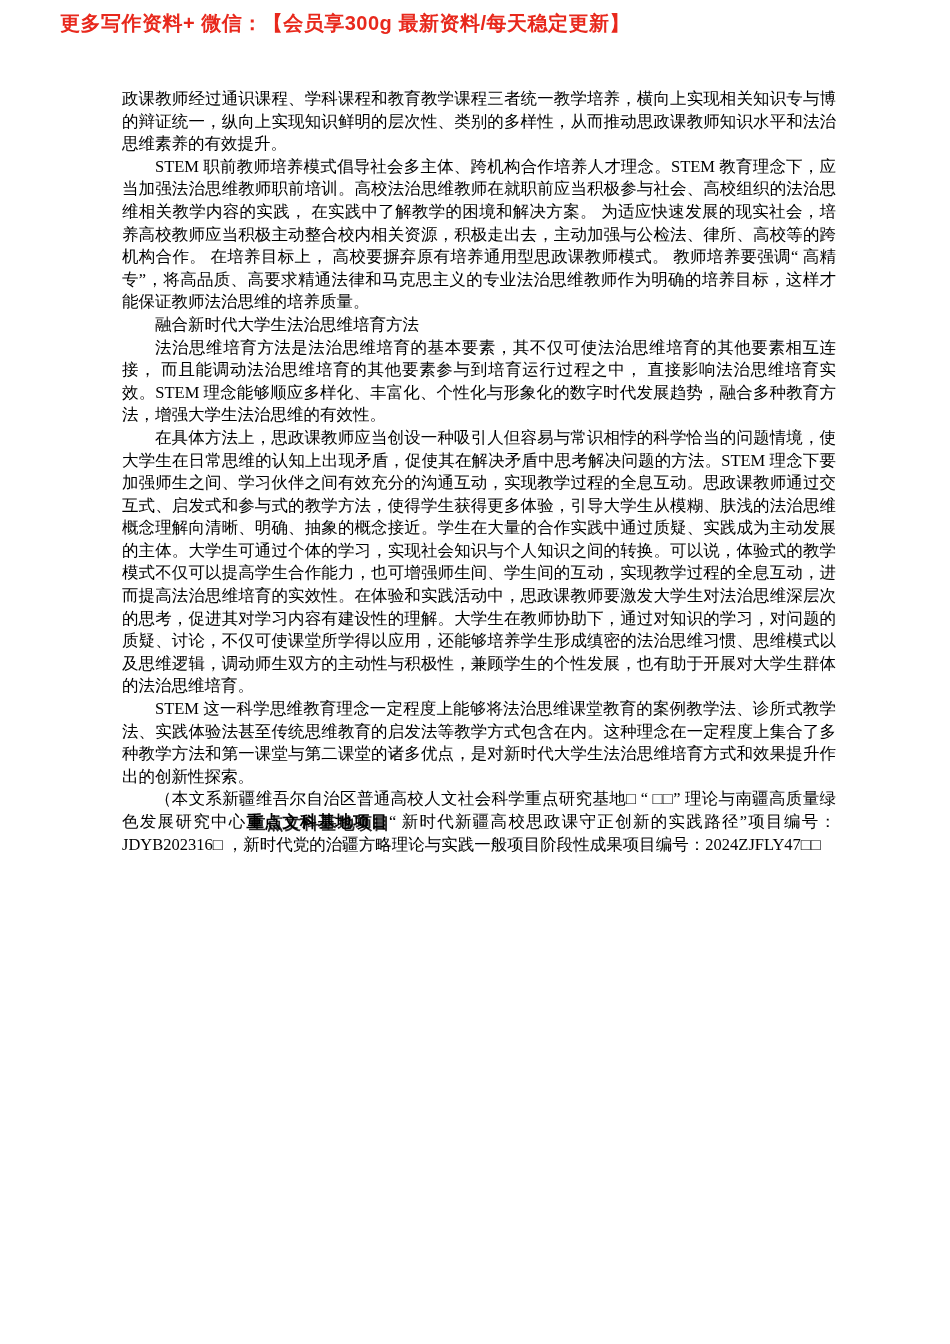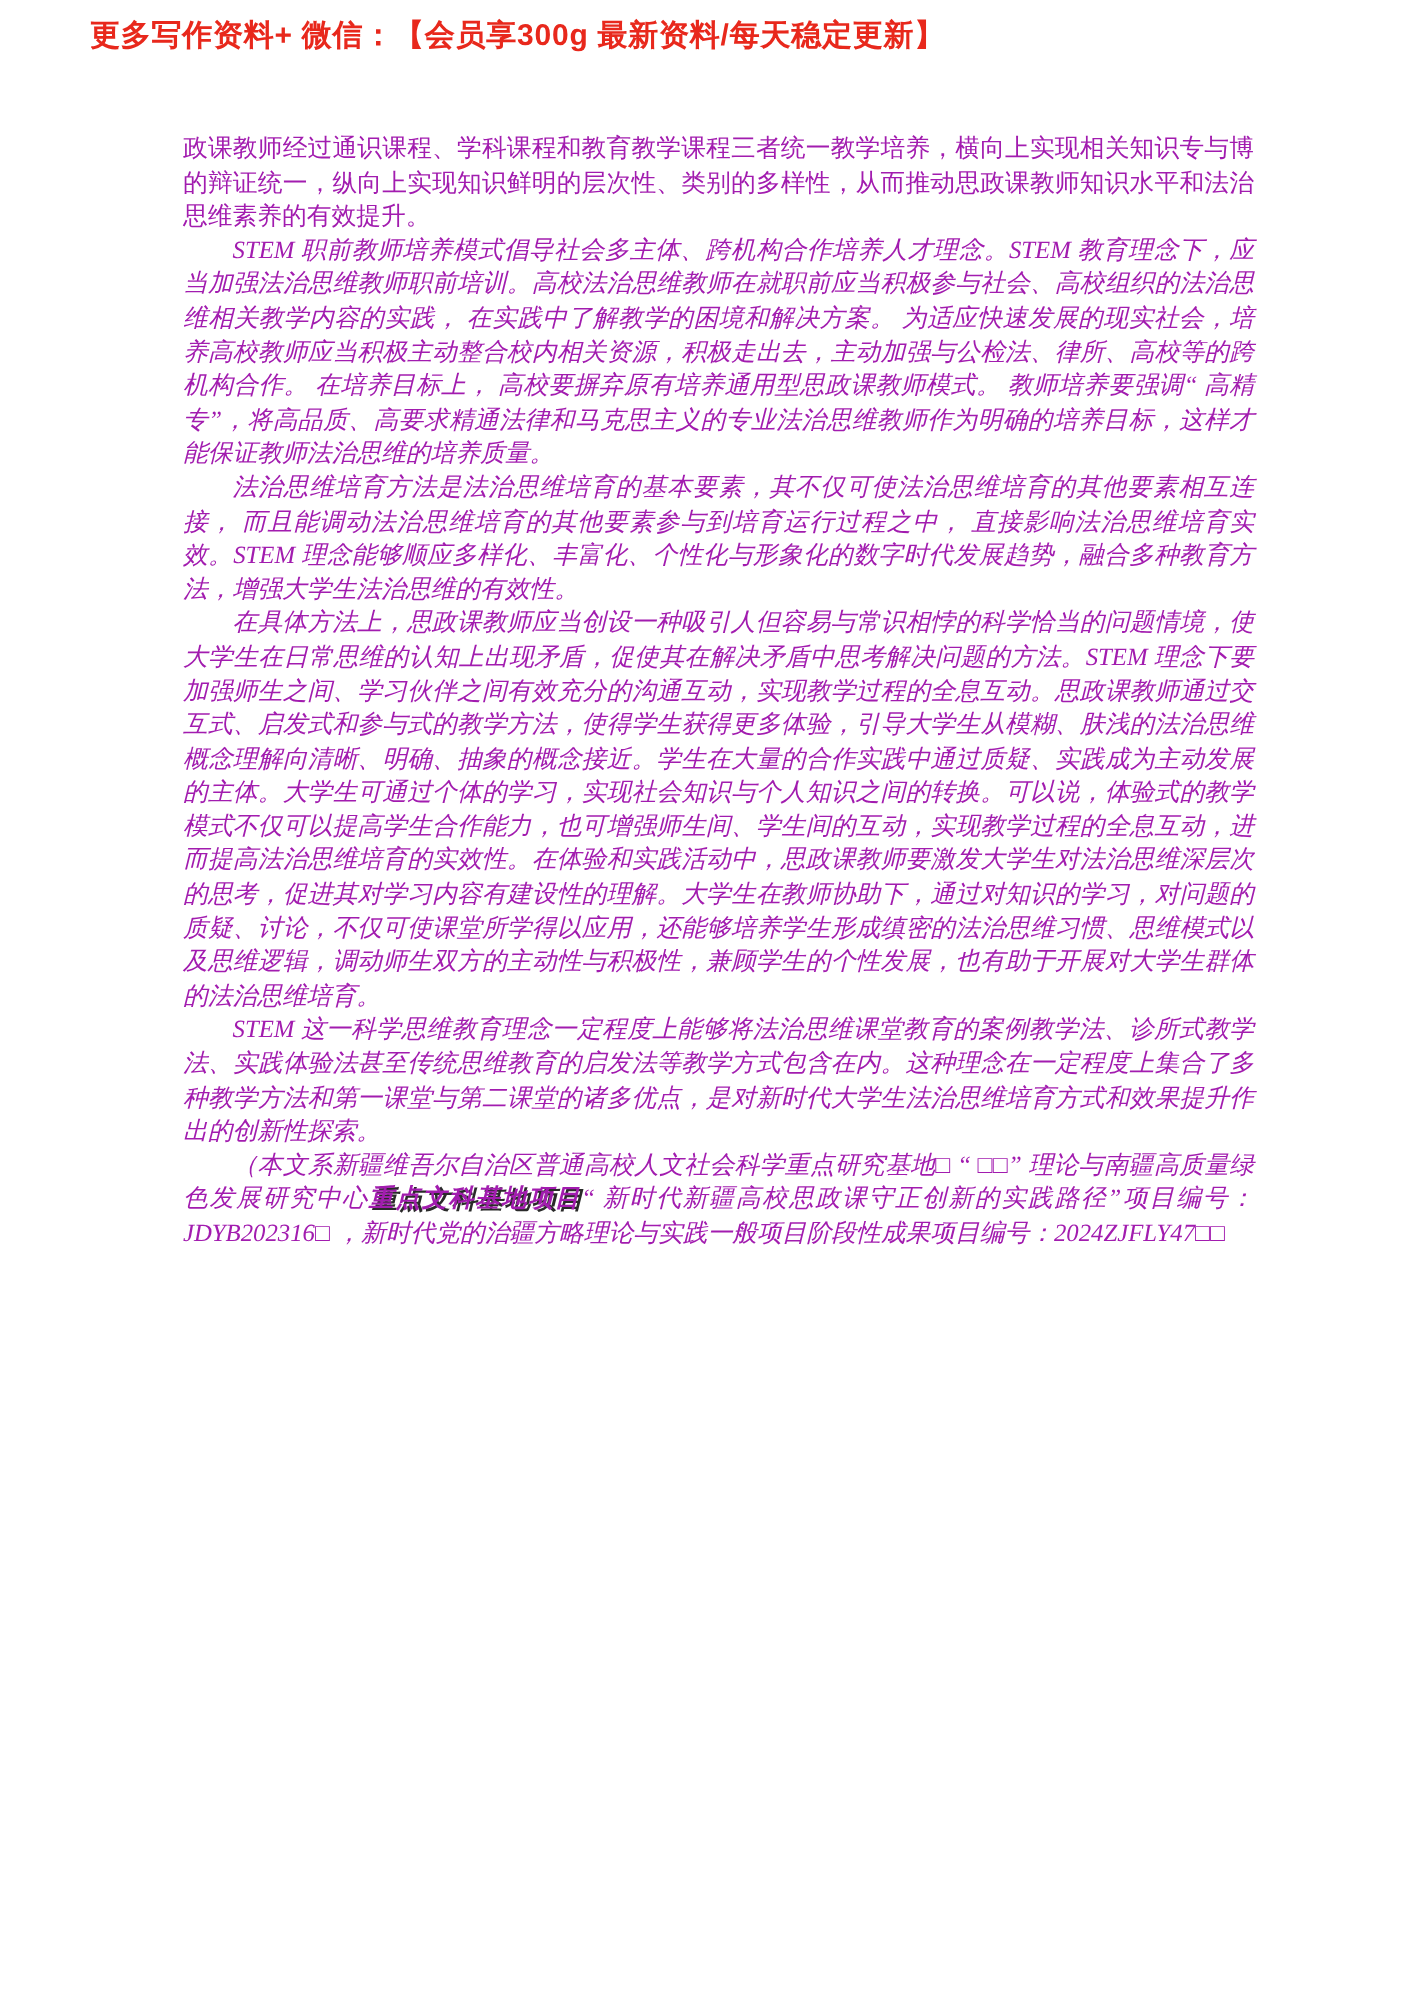--- a/index.html
+++ b/index.html
@@ -24,24 +24,24 @@
     white-space: nowrap;
   }
   .doc-body {
     position: absolute;
     left: 122px;
     top: 88px;
     width: 714px;
     font-size: 16.5px;
     line-height: 22.6px;
     text-align: justify;
-    color: #a21caf;
+    color: #000000;
   }
   .doc-body p { margin: 0; }
-  .doc-body p.indent { text-indent: 2em; font-style: italic; }
+  .doc-body p.indent { text-indent: 2em; }
   .overprint {
     font-weight: 700;
     text-shadow: 2.5px 1.5px 0 #2a2a2a;
   }
   .page-num {
     position: absolute;
     left: 712px;
     top: 1125px;
     font-size: 13px;
     color: #6d28d9;
@@ -79,20 +79,21 @@
 </head>
 <body>
 
 <div class="page">
 
   <div class="promo">更多写作资料+ 微信：【会员享300g 最新资料/每天稳定更新】</div>
 
   <div class="doc-body">
     <p>政课教师经过通识课程、学科课程和教育教学课程三者统一教学培养，横向上实现相关知识专与博的辩证统一，纵向上实现知识鲜明的层次性、类别的多样性，从而推动思政课教师知识水平和法治思维素养的有效提升。</p>
     <p class="indent">STEM 职前教师培养模式倡导社会多主体、跨机构合作培养人才理念。STEM 教育理念下，应当加强法治思维教师职前培训。高校法治思维教师在就职前应当积极参与社会、高校组织的法治思维相关教学内容的实践， 在实践中了解教学的困境和解决方案。 为适应快速发展的现实社会，培养高校教师应当积极主动整合校内相关资源，积极走出去，主动加强与公检法、律所、高校等的跨机构合作。 在培养目标上， 高校要摒弃原有培养通用型思政课教师模式。 教师培养要强调“ 高精专”，将高品质、高要求精通法律和马克思主义的专业法治思维教师作为明确的培养目标，这样才能保证教师法治思维的培养质量。</p>
+    <p class="indent">融合新时代大学生法治思维培育方法</p>
     <p class="indent">法治思维培育方法是法治思维培育的基本要素，其不仅可使法治思维培育的其他要素相互连接， 而且能调动法治思维培育的其他要素参与到培育运行过程之中， 直接影响法治思维培育实效。STEM 理念能够顺应多样化、丰富化、个性化与形象化的数字时代发展趋势，融合多种教育方法，增强大学生法治思维的有效性。</p>
     <p class="indent">在具体方法上，思政课教师应当创设一种吸引人但容易与常识相悖的科学恰当的问题情境，使大学生在日常思维的认知上出现矛盾，促使其在解决矛盾中思考解决问题的方法。STEM 理念下要加强师生之间、学习伙伴之间有效充分的沟通互动，实现教学过程的全息互动。思政课教师通过交互式、启发式和参与式的教学方法，使得学生获得更多体验，引导大学生从模糊、肤浅的法治思维概念理解向清晰、明确、抽象的概念接近。学生在大量的合作实践中通过质疑、实践成为主动发展的主体。大学生可通过个体的学习，实现社会知识与个人知识之间的转换。可以说，体验式的教学模式不仅可以提高学生合作能力，也可增强师生间、学生间的互动，实现教学过程的全息互动，进而提高法治思维培育的实效性。在体验和实践活动中，思政课教师要激发大学生对法治思维深层次的思考，促进其对学习内容有建设性的理解。大学生在教师协助下，通过对知识的学习，对问题的质疑、讨论，不仅可使课堂所学得以应用，还能够培养学生形成缜密的法治思维习惯、思维模式以及思维逻辑，调动师生双方的主动性与积极性，兼顾学生的个性发展，也有助于开展对大学生群体的法治思维培育。</p>
     <p class="indent">STEM 这一科学思维教育理念一定程度上能够将法治思维课堂教育的案例教学法、诊所式教学法、实践体验法甚至传统思维教育的启发法等教学方式包含在内。这种理念在一定程度上集合了多种教学方法和第一课堂与第二课堂的诸多优点，是对新时代大学生法治思维培育方式和效果提升作出的创新性探索。</p>
     <p class="indent"><span>（本文系新疆维吾尔自治区普通高校人文社会科学重点研究基地□ “ □□” 理论与南疆高质量绿色发展研究中心</span><span class="overprint">重点文科基地项目</span><span>“ 新时代新疆高校思政课守正创新的实践路径”项目编号：JDYB202316□ ，新时代党的治疆方略理论与实践一般项目阶段性成果项目编号：2024ZJFLY47□□</span></p>
   </div>
 
   <div class="page-num">第 2 页 共 2 页</div>
 
   <div class="bottom-rule"></div>
 

